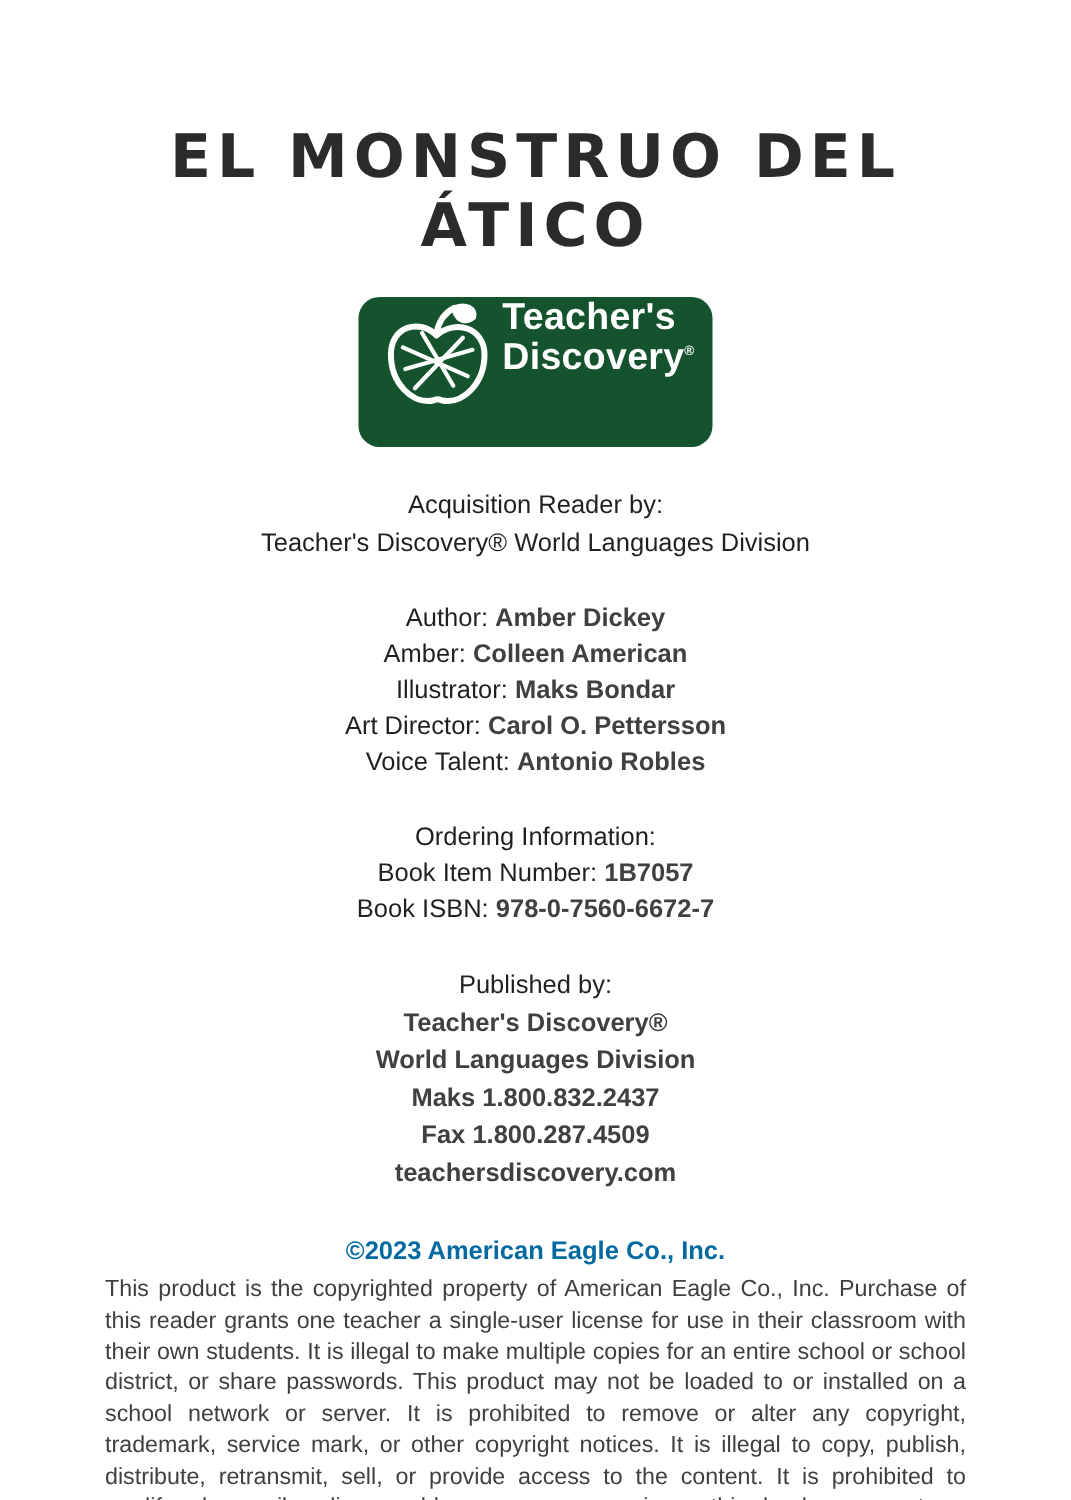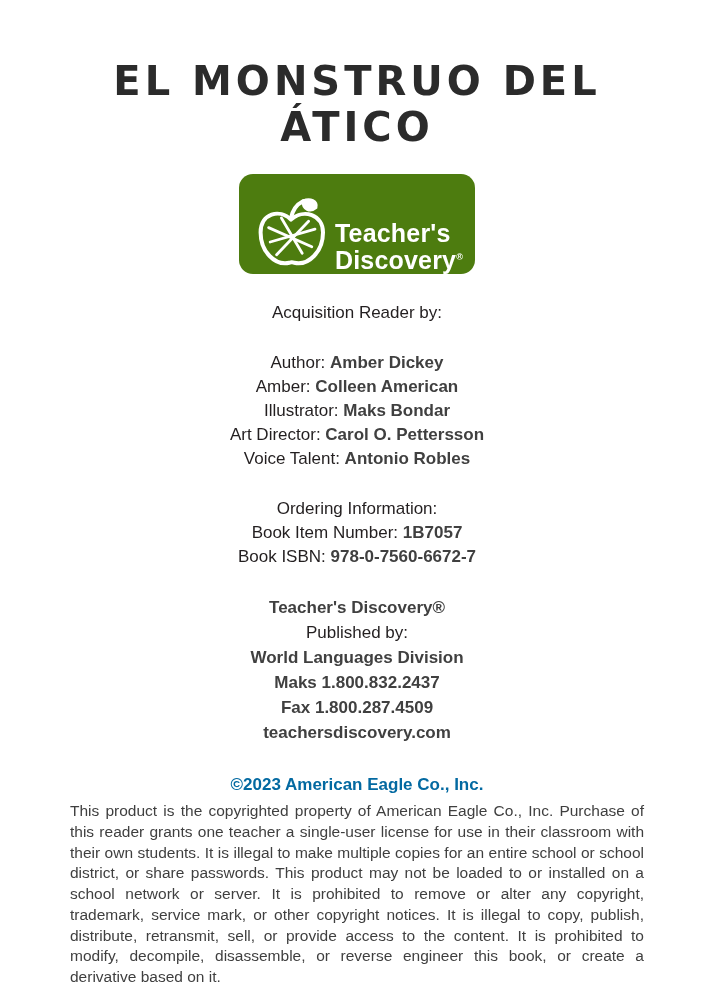--- a/index.html
+++ b/index.html
@@ -5,39 +5,39 @@
   * { margin: 0; padding: 0; box-sizing: border-box; }
   html, body { background: #ffffff; }
   body {
     width: 714px; height: 1000px;
     font-family: "Liberation Sans", sans-serif;
     color: #231f20;
     overflow: hidden;
   }
   .page {
     width: 714px; height: 1000px;
-    padding: 50px 70px 0 70px;
+    padding: 74px 70px 0 70px;
     text-align: center;
     position: relative;
   }
   .book-title {
     font-family: "DejaVu Sans", sans-serif;
     font-weight: 700;
     font-size: 40px;
     letter-spacing: 4px;
     color: #2b2b2b;
     margin-top: 8px;
   }
   .logo {
     width: 236px; height: 100px;
-    background: #4d7c0f;
+    background: #14532d;
     border-radius: 14px;
     margin: 24px auto 0 auto;
     display: flex;
-    align-items: flex-end;
+    align-items: flex-start;
     justify-content: center;
     gap: 4px;
     padding: 0 10px;
   }
   .logo .apple { width: 80px; height: 80px; flex: 0 0 auto; }
   .logo .brand {
     color: #ffffff;
     font-weight: 700;
     font-size: 25px;
     line-height: 1.08;
@@ -88,20 +88,21 @@
       </svg>
     </span>
     <span class="brand">
       <span>Teacher's</span><br>
       <span>Discovery</span><sup>®</sup>
     </span>
   </div>
 
   <div class="block acq">
     <div class="line b">Acquisition Reader by:</div>
+    <div class="line b">Teacher's Discovery® World Languages Division</div>
   </div>
 
   <div class="block">
     <div class="line">
       <span class="b">Author:</span>
       <span class="v">Amber Dickey</span>
     </div>
     <div class="line">
       <span class="b">Amber:</span>
       <span class="v">Colleen American</span>
@@ -126,22 +127,22 @@
       <span class="b">Book Item Number:</span>
       <span class="v">1B7057</span>
     </div>
     <div class="line">
       <span class="b">Book ISBN:</span>
       <span class="v">978-0-7560-6672-7</span>
     </div>
   </div>
 
   <div class="block pub">
+    <div class="line b">Published by:</div>
     <div class="line v">Teacher's Discovery®</div>
-    <div class="line b">Published by:</div>
     <div class="line v">World Languages Division</div>
     <div class="line v">Maks 1.800.832.2437</div>
     <div class="line v">Fax 1.800.287.4509</div>
     <div class="line v">teachersdiscovery.com</div>
   </div>
 
   <div class="copyright-line">©2023 American Eagle Co., Inc.</div>
 
   <div class="legal">This product is the copyrighted property of American Eagle Co., Inc. Purchase of this reader grants one teacher a single-user license for use in their classroom with their own students. It is illegal to make multiple copies for an entire school or school district, or share passwords. This product may not be loaded to or installed on a school network or server. It is prohibited to remove or alter any copyright, trademark, service mark, or other copyright notices. It is illegal to copy, publish, distribute, retransmit, sell, or provide access to the content. It is prohibited to modify, decompile, disassemble, or reverse engineer this book, or create a derivative based on it.</div>
 

